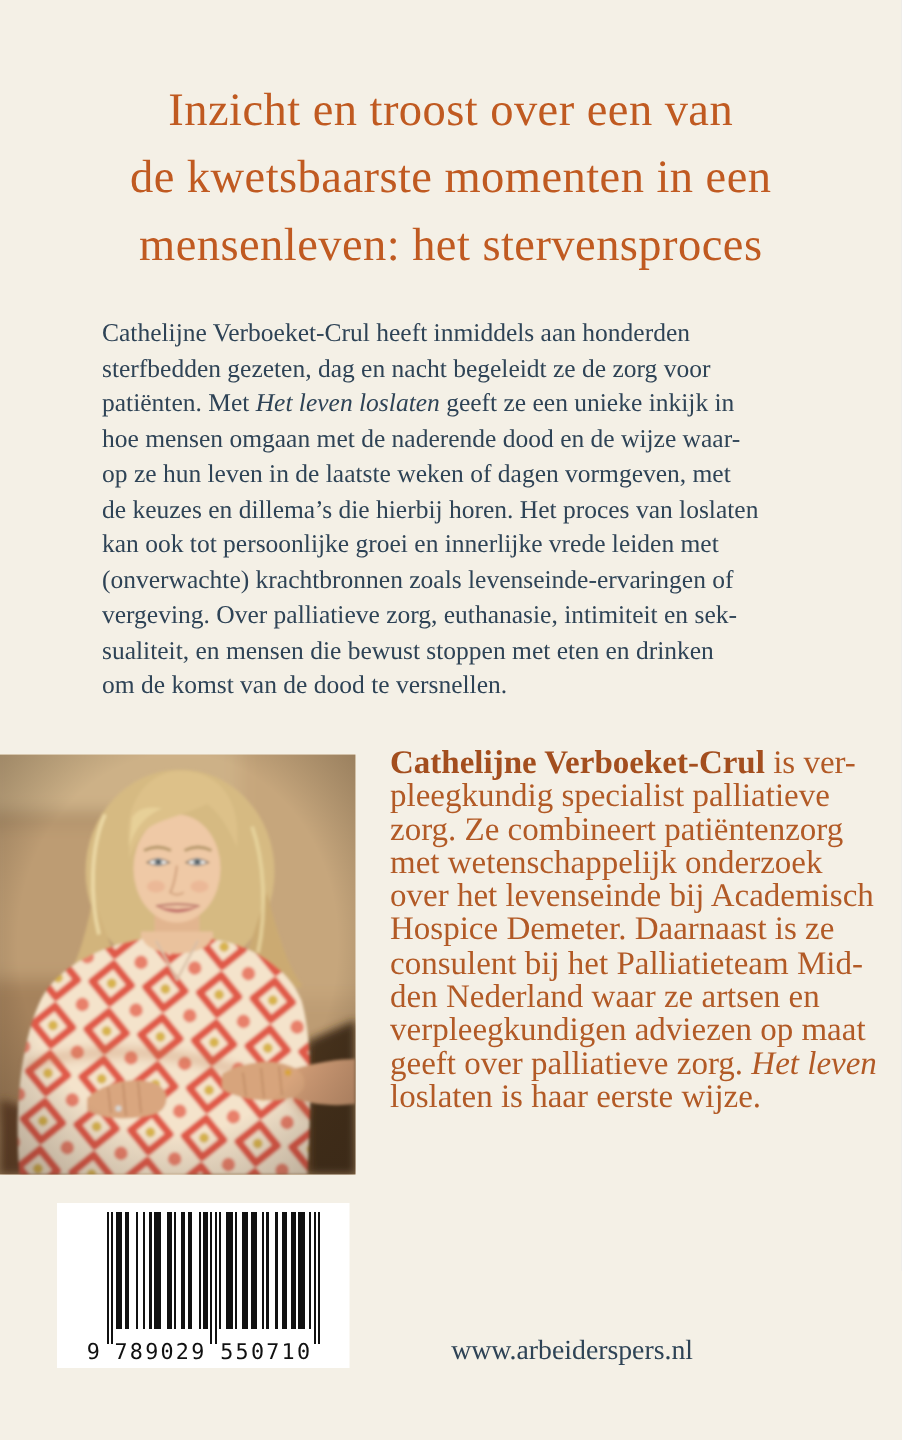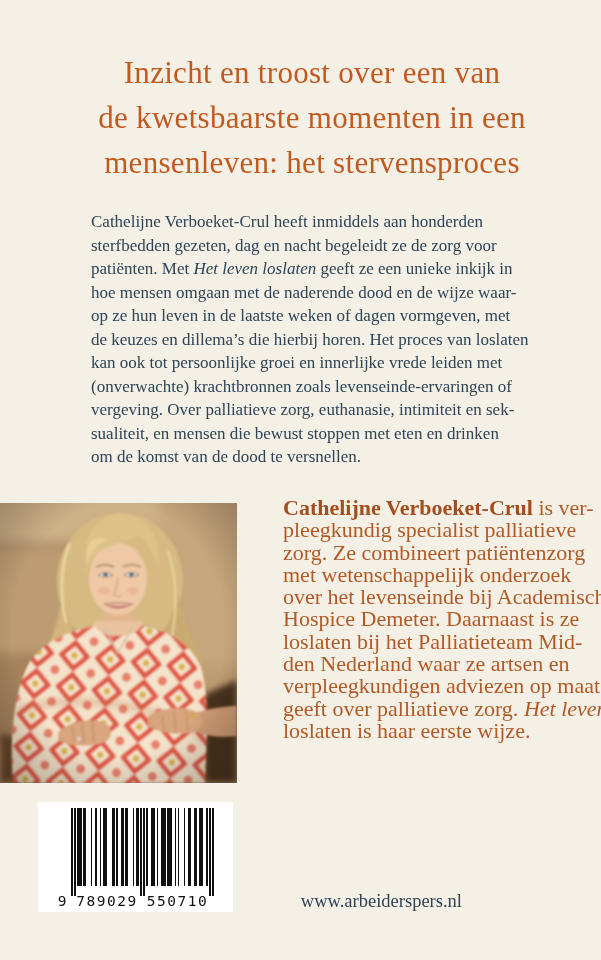--- a/index.html
+++ b/index.html
@@ -16,21 +16,21 @@
     color:var(--accent,#c05a21);
     font-size:31px;line-height:45px;
     letter-spacing:.3px;
     font-weight:normal;margin:0;
   }
   .blurb{
     position:absolute;top:210px;left:68px;
     color:var(--ink,#2e4356);
     font-size:17px;line-height:23.5px;
   }
-  .tline{white-space:nowrap;padding-left:23px;}
+  .tline{white-space:nowrap;}
   .photo{
     position:absolute;top:503px;left:0;
     width:237px;height:280px;
   }
   .bio{
     position:absolute;top:497px;left:260px;
     color:var(--bio,#b25a26);
     font-size:22px;line-height:22.3px;
   }
   .bio .tline span[data-b]{color:var(--bio-bold,#a34e1e);}
@@ -164,21 +164,21 @@
     </svg>
   </div>
 
   <div class="bio">
       <div class="tline"><span data-b="" style="font-weight: bold;">Cathelijne Verboeket-Crul</span><span> is ver-</span></div>
       <div class="tline"><span>pleegkundig specialist palliatieve</span></div>
       <div class="tline"><span>zorg. Ze combineert patiëntenzorg</span></div>
       <div class="tline"><span>met wetenschappelijk onderzoek</span></div>
       <div class="tline"><span>over het levenseinde bij Academisch</span></div>
       <div class="tline"><span>Hospice Demeter. Daarnaast is ze</span></div>
-      <div class="tline"><span>loslaten bij het Palliatieteam Mid-</span></div>
+      <div class="tline"><span>consulent bij het Palliatieteam Mid-</span></div>
       <div class="tline"><span>den Nederland waar ze artsen en</span></div>
       <div class="tline"><span>verpleegkundigen adviezen op maat</span></div>
       <div class="tline"><span>geeft over palliatieve zorg. </span><span style="font-style: italic; text-align: right;">Het leven</span></div>
       <div class="tline"><span style="">loslaten</span><span> is haar eerste wijze.</span></div>
     </div>
 
   <div class="barcode-box">
     <svg id="barcode-svg" viewBox="0 0 195 110" width="195" height="110">
         <rect x="33.00" y="6" width="1.50" height="88" fill="#111" shape-rendering="crispEdges"></rect>
         <rect x="36.00" y="6" width="1.50" height="88" fill="#111" shape-rendering="crispEdges"></rect>

